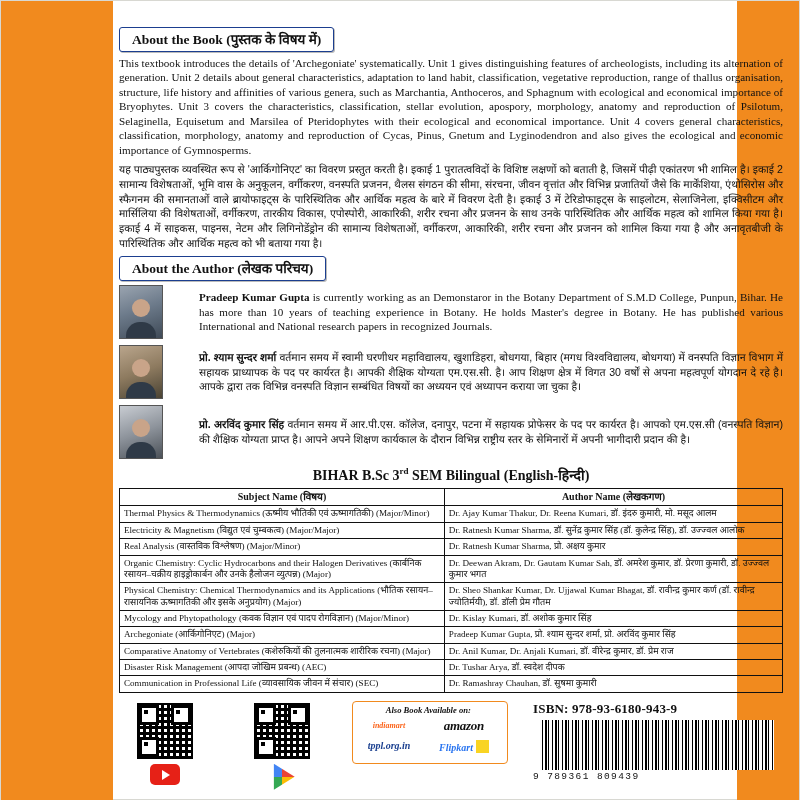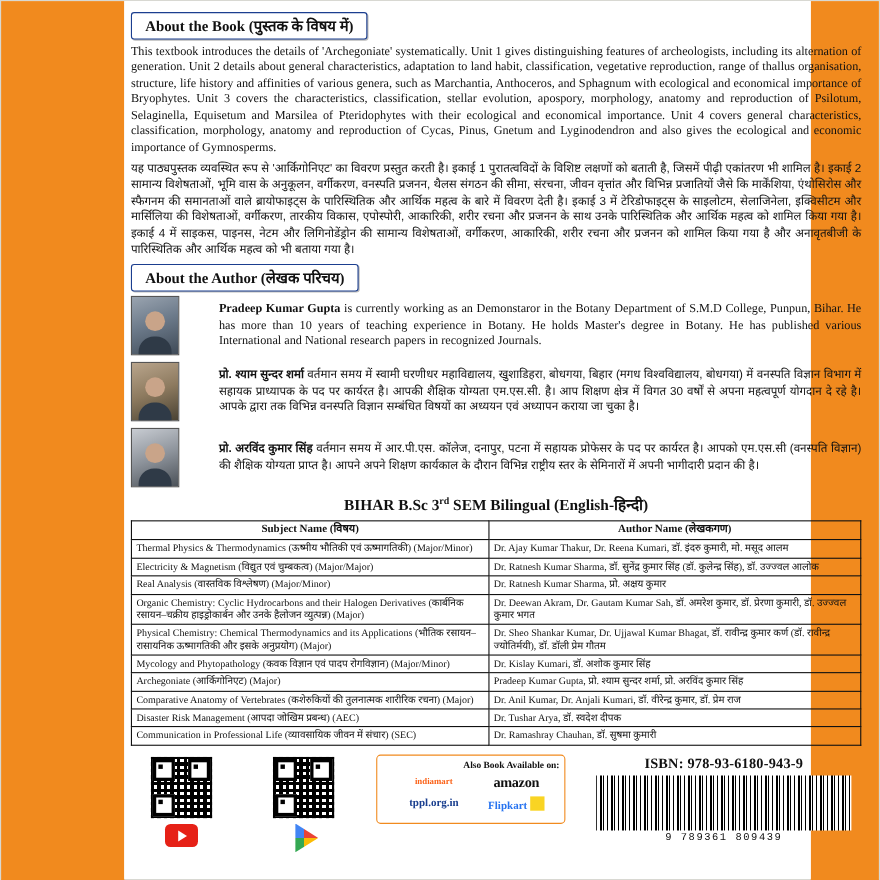--- a/index.html
+++ b/index.html
@@ -24,21 +24,21 @@
   }
   .right-bar{
     position:absolute;right:0;top:0;width:62px;height:800px;
     background:#f18a1e;
   }
   .inner{
     position:absolute;left:112px;top:0;right:62px;bottom:0;
     background:#ffffff;
   }
   .content{
-    position:absolute;left:118px;top:8px;width:664px;bottom:6px;
+    position:absolute;left:118px;top:24px;width:664px;bottom:6px;
   }
   
   .ribbon{
     display:inline-block;
     background:#ffffff;
     border:1.6px solid #1b3e8f;
     border-radius:3px;
     padding:2px 12px 3px 12px;
     font-weight:bold;
     font-size:13.5px;
@@ -161,31 +161,32 @@
   .gp-badge{
     width:26px;height:26px;margin:2px auto 2px auto;
     background:conic-gradient(#ea4335 0 25%,#fbbc04 0 50%,#34a853 0 75%,#4285f4 0 100%);
     clip-path:polygon(20% 0%,100% 50%,20% 100%);
   }
   .avail{
     width:150px;
     border:1.2px solid #f18a1e;
     border-radius:4px;
     background:#fff;
-    padding:3px 4px 5px 16px;
-    text-align:right;
+    padding:3px 4px 5px 0;
+    text-align:center;
+    font-style:italic;
   }
   .avail-title{font-size:8.6px;font-weight:bold;margin-bottom:3px;}
   .avail-row{display:flex;align-items:center;justify-content:space-around;margin-bottom:3px;}
   .im-logo{font-size:8px;font-weight:bold;color:#fb641b;}
   .amazon{font-size:13px;font-weight:bold;color:#111;letter-spacing:-0.3px;}
   .tppl{font-size:10px;font-weight:bold;color:#1a3f8f;}
   .flipkart{font-size:10px;font-weight:bold;color:#2874f0;}
   .fk-box{width:13px;height:13px;background:#f9d423;display:inline-block;margin-left:3px;vertical-align:-2px;}
-  .isbn-block{width:250px;text-align:center;}
+  .isbn-block{width:250px;}
   .isbn-text{font-size:13px;font-weight:bold;letter-spacing:0.2px;margin-bottom:3px;}
   .barcode{
     height:50px;width:232px;margin:0 auto;
     background:repeating-linear-gradient(90deg,#000 0 1px,#fff 1px 3px,#000 3px 5px,#fff 5px 6px,#000 6px 7px,#fff 7px 10px);
   }
   .barnum{font-size:9.5px;letter-spacing:1.4px;margin-top:1px;font-family:Liberation Mono, monospace;}
   .printed{
     position:absolute;right:8px;top:120px;
     width:440px;
     transform:rotate(90deg);

